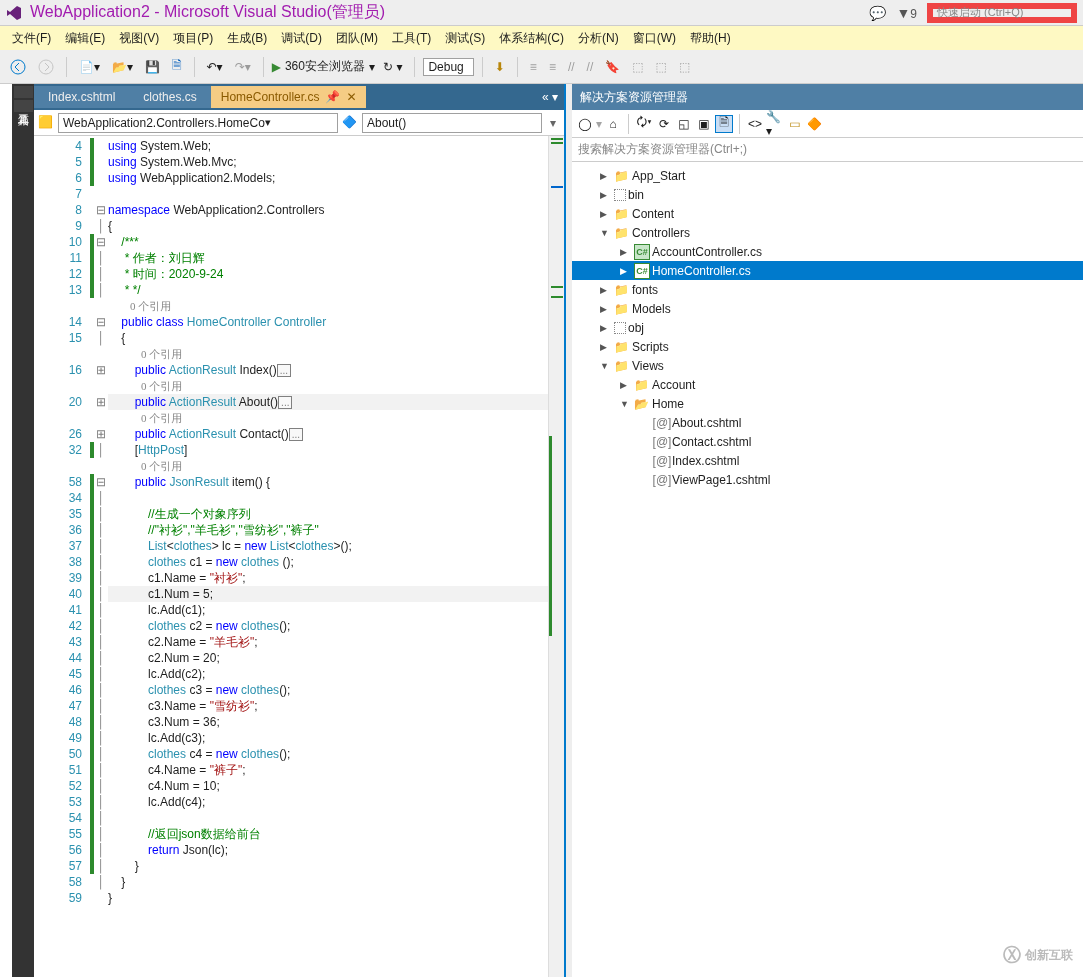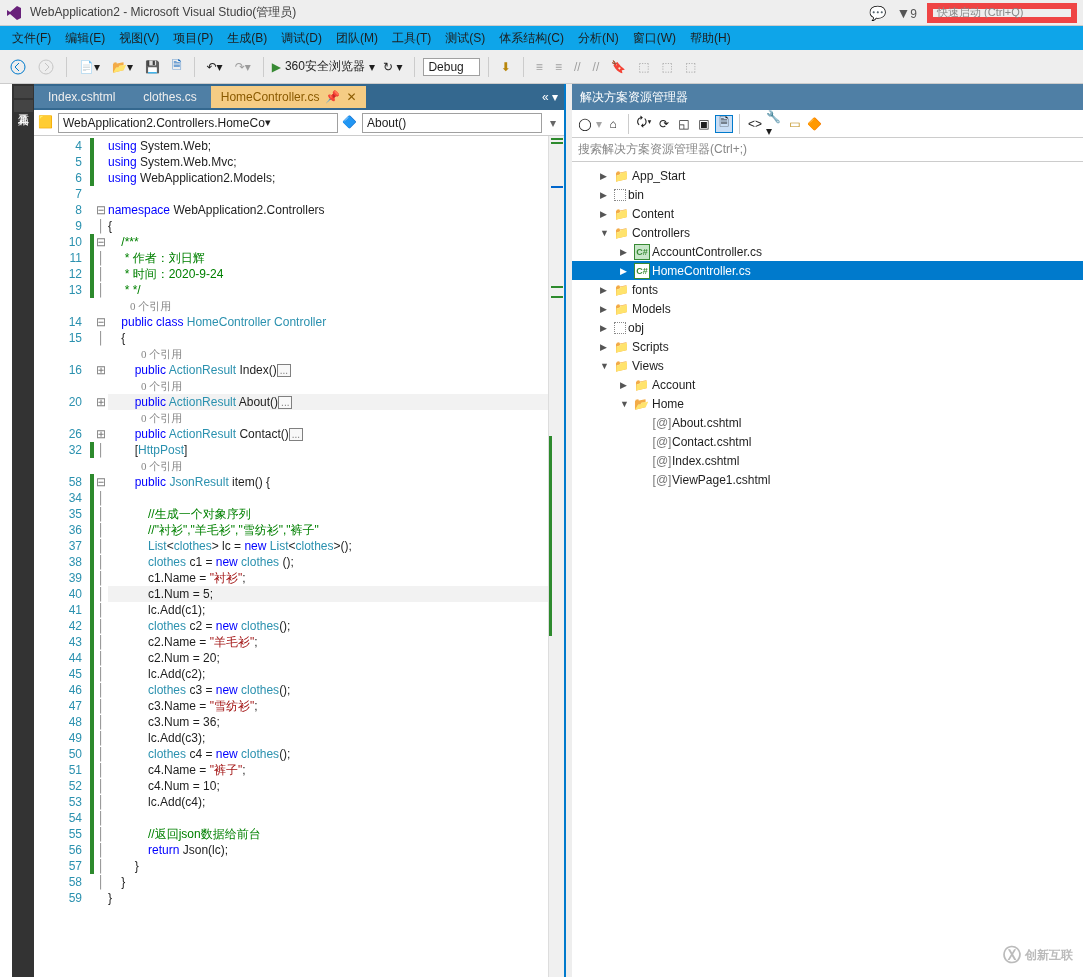--- a/index.html
+++ b/index.html
@@ -1,32 +1,32 @@
 <!DOCTYPE html>
 <html><head>
 <meta charset="utf-8">
 <style>
 * { margin:0; padding:0; box-sizing:border-box; font-family:"Microsoft YaHei","Segoe UI",sans-serif; font-size:12px; }
 body { background:#fff; width:1083px; height:977px; overflow:hidden; color:#1e1e1e; }
 .titlebar { height:26px; background:#eee; display:flex; align-items:center; padding:0 6px; border-bottom:1px solid #ccc; }
 .titlebar .vs-icon { width:16px; height:16px; margin-right:8px; }
-.titlebar .title { color:#404040; font-size:12px; }
+.titlebar .title { color:#a21caf; font-size:16px; }
 .titlebar .right { margin-left:auto; display:flex; align-items:center; gap:10px; }
 .quicklaunch { width:150px; height:20px; border:6px solid #ef4444; padding:0 4px; color:#888; font-size:11px; display:flex; align-items:center;}
 .notif { color:#555; font-size:14px; }
 .flag { color:#555; font-size:14px; }
-.menubar { height:24px; background:#0ea5e9; display:flex; align-items:center; padding:0 6px; gap:2px; }
+.menubar { height:24px; background:#fef9c3; display:flex; align-items:center; padding:0 6px; gap:2px; }
 .menubar span { padding:2px 6px; color:#1e1e1e; cursor:default; }
 .toolbar { height:34px; background:#eee; border-bottom:1px solid #ccc; display:flex; align-items:center; padding:0 6px; gap:4px; }
 .tbtn { display:inline-flex; align-items:center; padding:2px 4px; color:#1e1e1e; }
 .tbtn svg { width:16px; height:16px; }
 .sep { width:1px; height:20px; background:#ccc; margin:0 4px; }
 .start-btn { display:flex; align-items:center; gap:4px; }
 .start-btn .tri { color:#388a34; }
-.debug-sel { border:1px solid #a0a0a0; padding:1px 15px 1px 4px; background:#fff; font-size:12px; }
+.debug-sel { border:1px solid #a0a0a0; padding:1px 9px 1px 4px; background:#fff; font-size:12px; }
 .main { display:flex; height:calc(977px - 26px - 24px - 34px);margin-left:12px; }
 .leftrail { width:22px; background:#333; color:#fff; display:flex; flex-direction:column; align-items:center; padding-top:2px; gap:2px;}
 .leftrail .tab { writing-mode:vertical-rl; font-size:11px; padding:6px 2px; background:#444; color:#fff; }
 .editor-area { flex:0 0 532px; display:flex; flex-direction:column; border-right:2px solid #007acc; background:#fff; }
 .tabstrip { height:26px; background:#34688f; display:flex; align-items:center; color:#fff; }
 .tab-inactive { background:#4f7fa5; padding:4px 14px; color:#eee; }
 .tab-active { background:#f5cc84; color:#8a5a00; padding:4px 10px; display:flex; align-items:center; gap:6px; }
 .tab-active .pin { color:#8a5a00; }
 .tab-active .x { color:#8a5a00; }
 .tabstrip .chev { margin-left:auto; padding:4px 6px; color:#fff; background:#34688f; }

